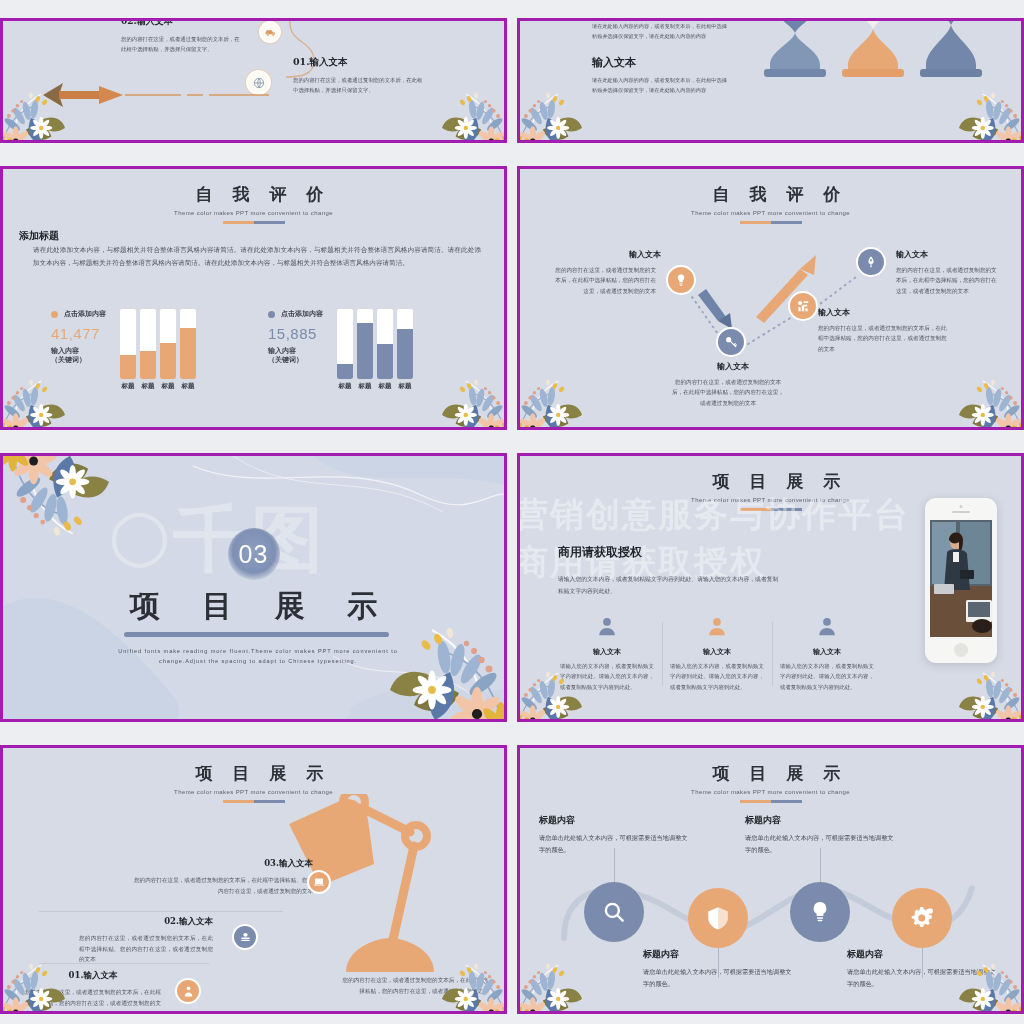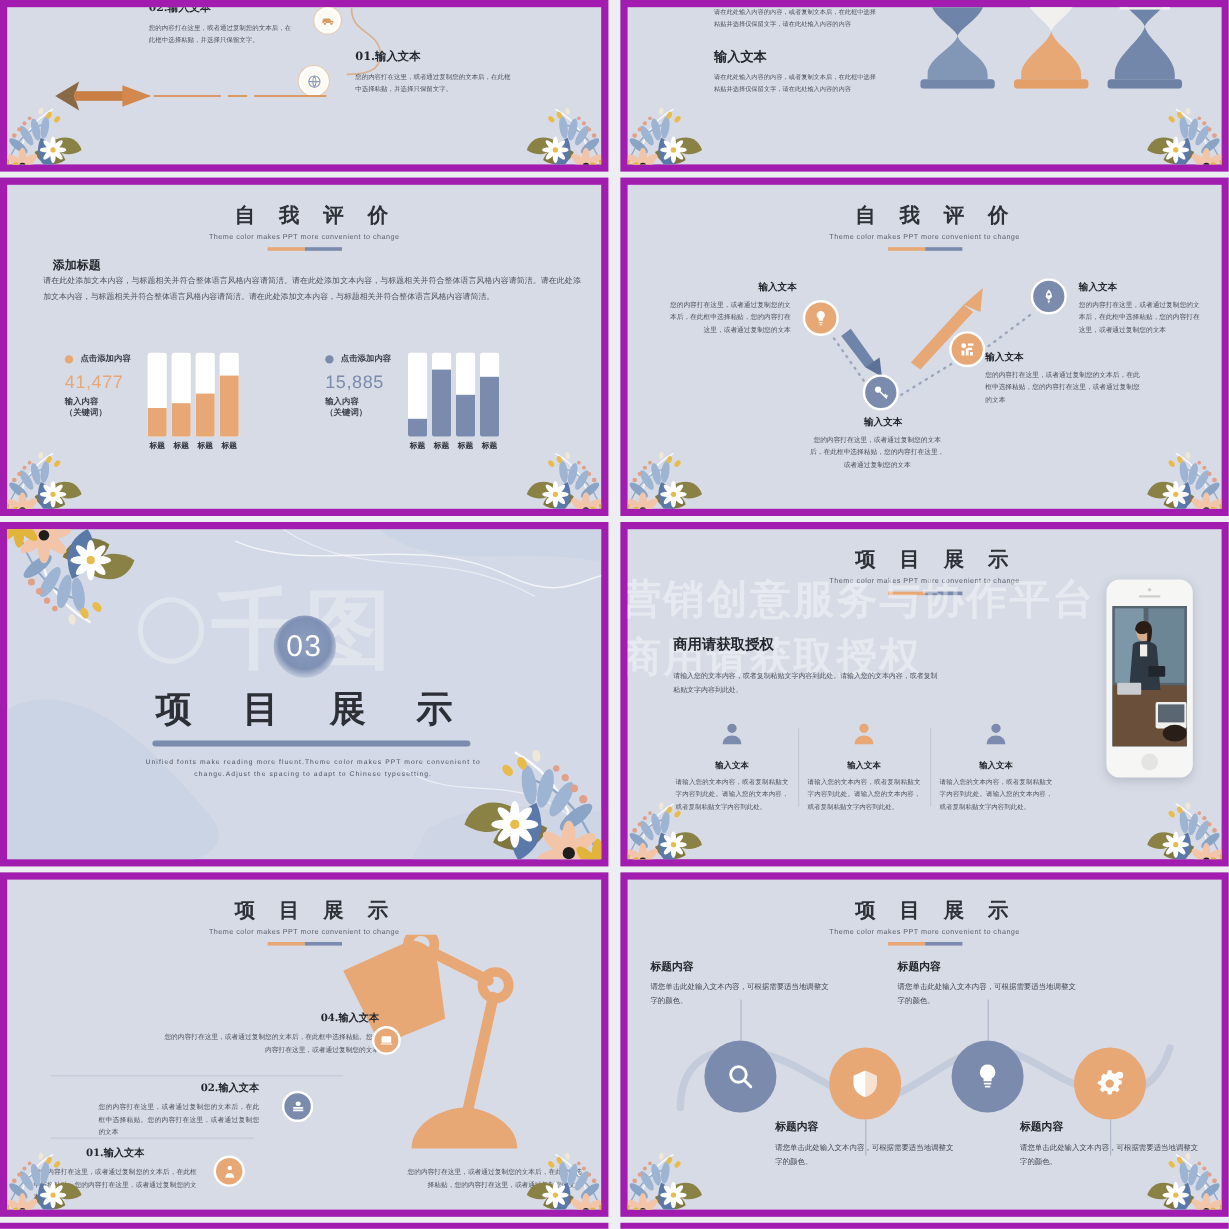--- a/index.html
+++ b/index.html
@@ -12,21 +12,22 @@
     width:1024px; height:1024px;
     display:grid;
     grid-template-columns:507px 507px;
     grid-template-rows:143px 282px 287px 287px 40px;
     column-gap:10px; row-gap:5px;
     padding:0 0 0 0;
   }
   .slide {
     position:relative; overflow:hidden;
     background:#d7dbe5;
-    border:6px solid #a21caf;
+    border:3px solid #a21caf;
+    margin-top:18px;
   }
   .slide.pale { background:#d3d9e6; }
 
   
   .flower { position:absolute; pointer-events:none; }
   .fl-bl { left:-6px; bottom:-10px; width:120px; height:85px; }
   .fl-br { right:-6px; bottom:-10px; width:120px; height:85px; transform:scaleX(-1); }
   .fl-tl { left:-8px; top:-8px; width:150px; height:130px; }
 
   
@@ -52,21 +53,21 @@
   .circ-icon {
     border-radius:50%; background:#fdfaf4; display:flex;
     align-items:center; justify-content:center;
     border:2px solid #fff; box-shadow:0 0 0 1px #e9cdb2;
   }
 
   
   .hg { position:absolute; bottom:0; }
 
   
-  .s3-h { position:absolute; left:38px; top:60px; font-size:10px;font-family:Liberation Serif, serif; }
+  .s3-h { position:absolute; left:16px; top:60px; font-size:10px;font-family:Liberation Serif, serif; }
   .s3-p { position:absolute; left:30px; top:74px; width:448px; font-size:6.6px; line-height:2.0; text-align:justify; }
   .statblk { position:absolute; top:140px; }
   .statblk .legend { display:flex; align-items:center; gap:6px; font-size:7px; color:#3a3f4a; font-weight:bold;}
   .dot { width:7px; height:7px; border-radius:50%; display:inline-block; }
   .bignum { font-size:15px; margin-top:6px; letter-spacing:.5px; }
   .kw { font-size:7px; color:#3a3f4a; margin-top:4px; line-height:1.35; font-weight:bold; }
   .bars { display:flex; gap:4px; align-items:flex-end; }
   .bar { width:16px; height:70px; background:#fff; border-radius:2px; position:relative; overflow:hidden; }
   .bar .fill { position:absolute; left:0; right:0; bottom:0; }
   .barlabels { display:flex; gap:4px; margin-top:3px; }
@@ -589,21 +590,21 @@
     <svg class="lampwrap" viewBox="0 0 190 185">
       <path d="M5 30 L58 6 C70 2 82 12 84 26 L90 70 L36 92 Z" fill="#e8a876"></path>
       <circle cx="70" cy="8" r="11" fill="none" stroke="#e8a876" stroke-width="8"></circle>
       <path d="M78 14 L126 38" stroke="#e8a876" stroke-width="9" stroke-linecap="round"></path>
       <circle cx="132" cy="42" r="11" fill="none" stroke="#e8a876" stroke-width="8"></circle>
       <path d="M130 52 L108 150" stroke="#e8a876" stroke-width="9" stroke-linecap="round"></path>
       <path d="M62 178 C62 156 90 144 106 144 C122 144 150 156 150 178 Z" fill="#e8a876"></path>
     </svg>
 
     <div class="listrow" style="left:130px;top:110px;width:180px;text-align:right">
-      <h4>04.输入文本</h4>
+      <h4>03.输入文本</h4>
       <p style="margin-top:5px">您的内容打在这里，或者通过复制您的文本后，在此框中选择粘贴。您的内容打在这里，或者通过复制您的文本</p>
     </div>
     <div class="circ-icon" style="position:absolute;left:304px;top:122px;width:24px;height:24px;background:#e8a876;box-shadow:none;border-color:#fff">
       <svg width="12" height="12" viewBox="0 0 24 24" fill="#fff">
           <rect x="4" y="5" width="16" height="11" rx="1.5"></rect>
           <rect x="2" y="17" width="20" height="2" rx="1"></rect>
         </svg>
     </div>
     <div class="divln" style="left:36px;top:163px;width:244px"></div>
 

